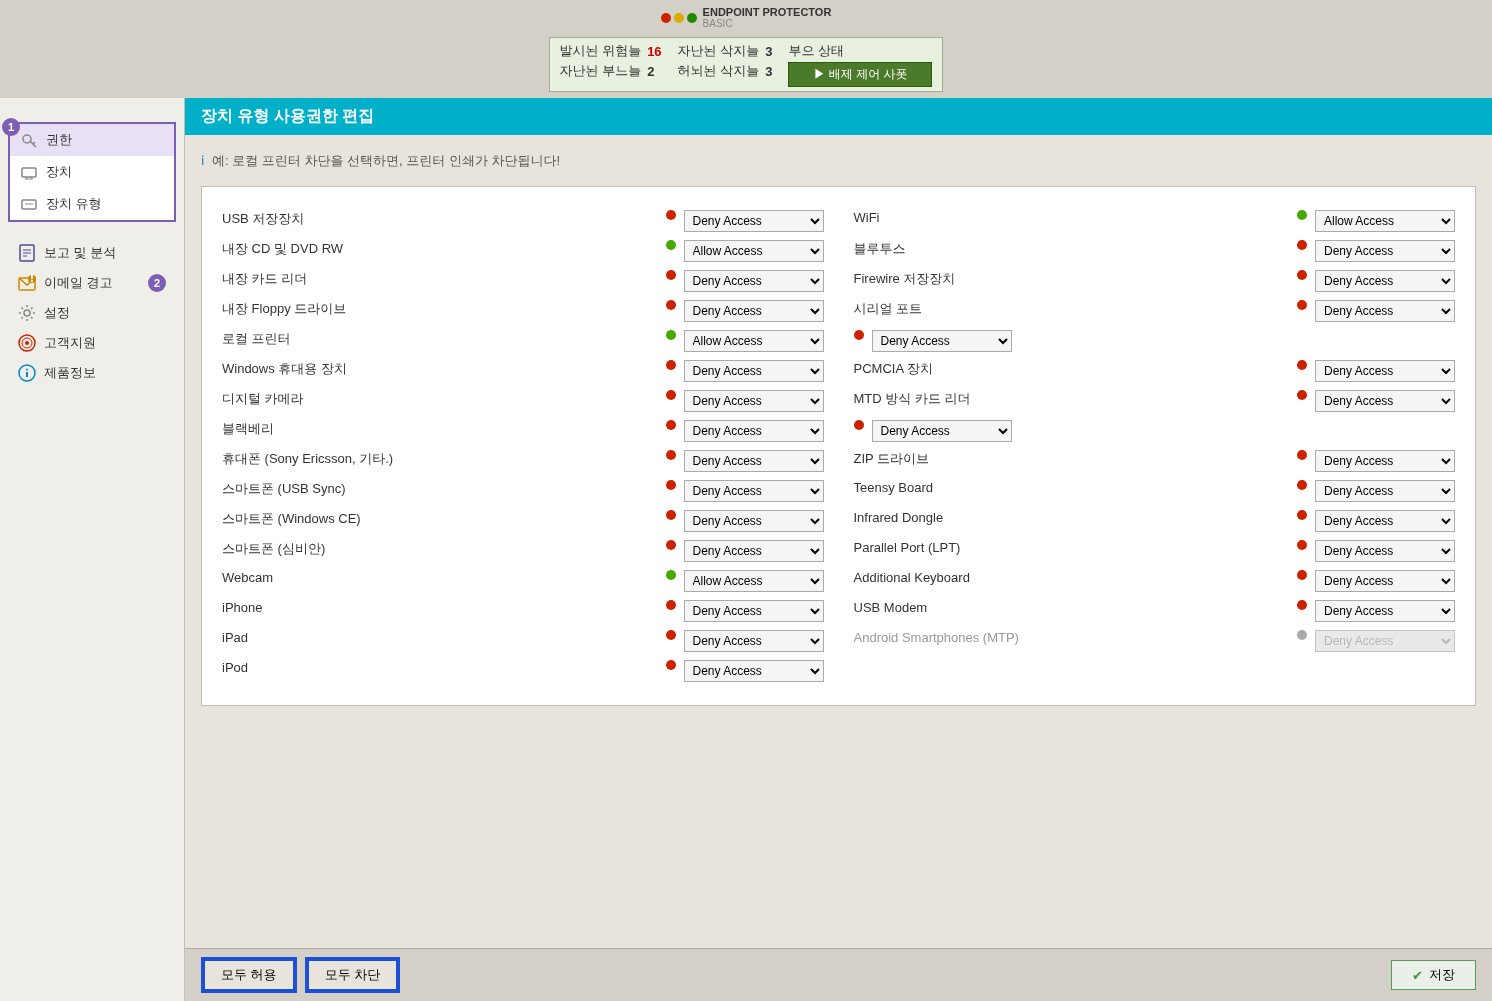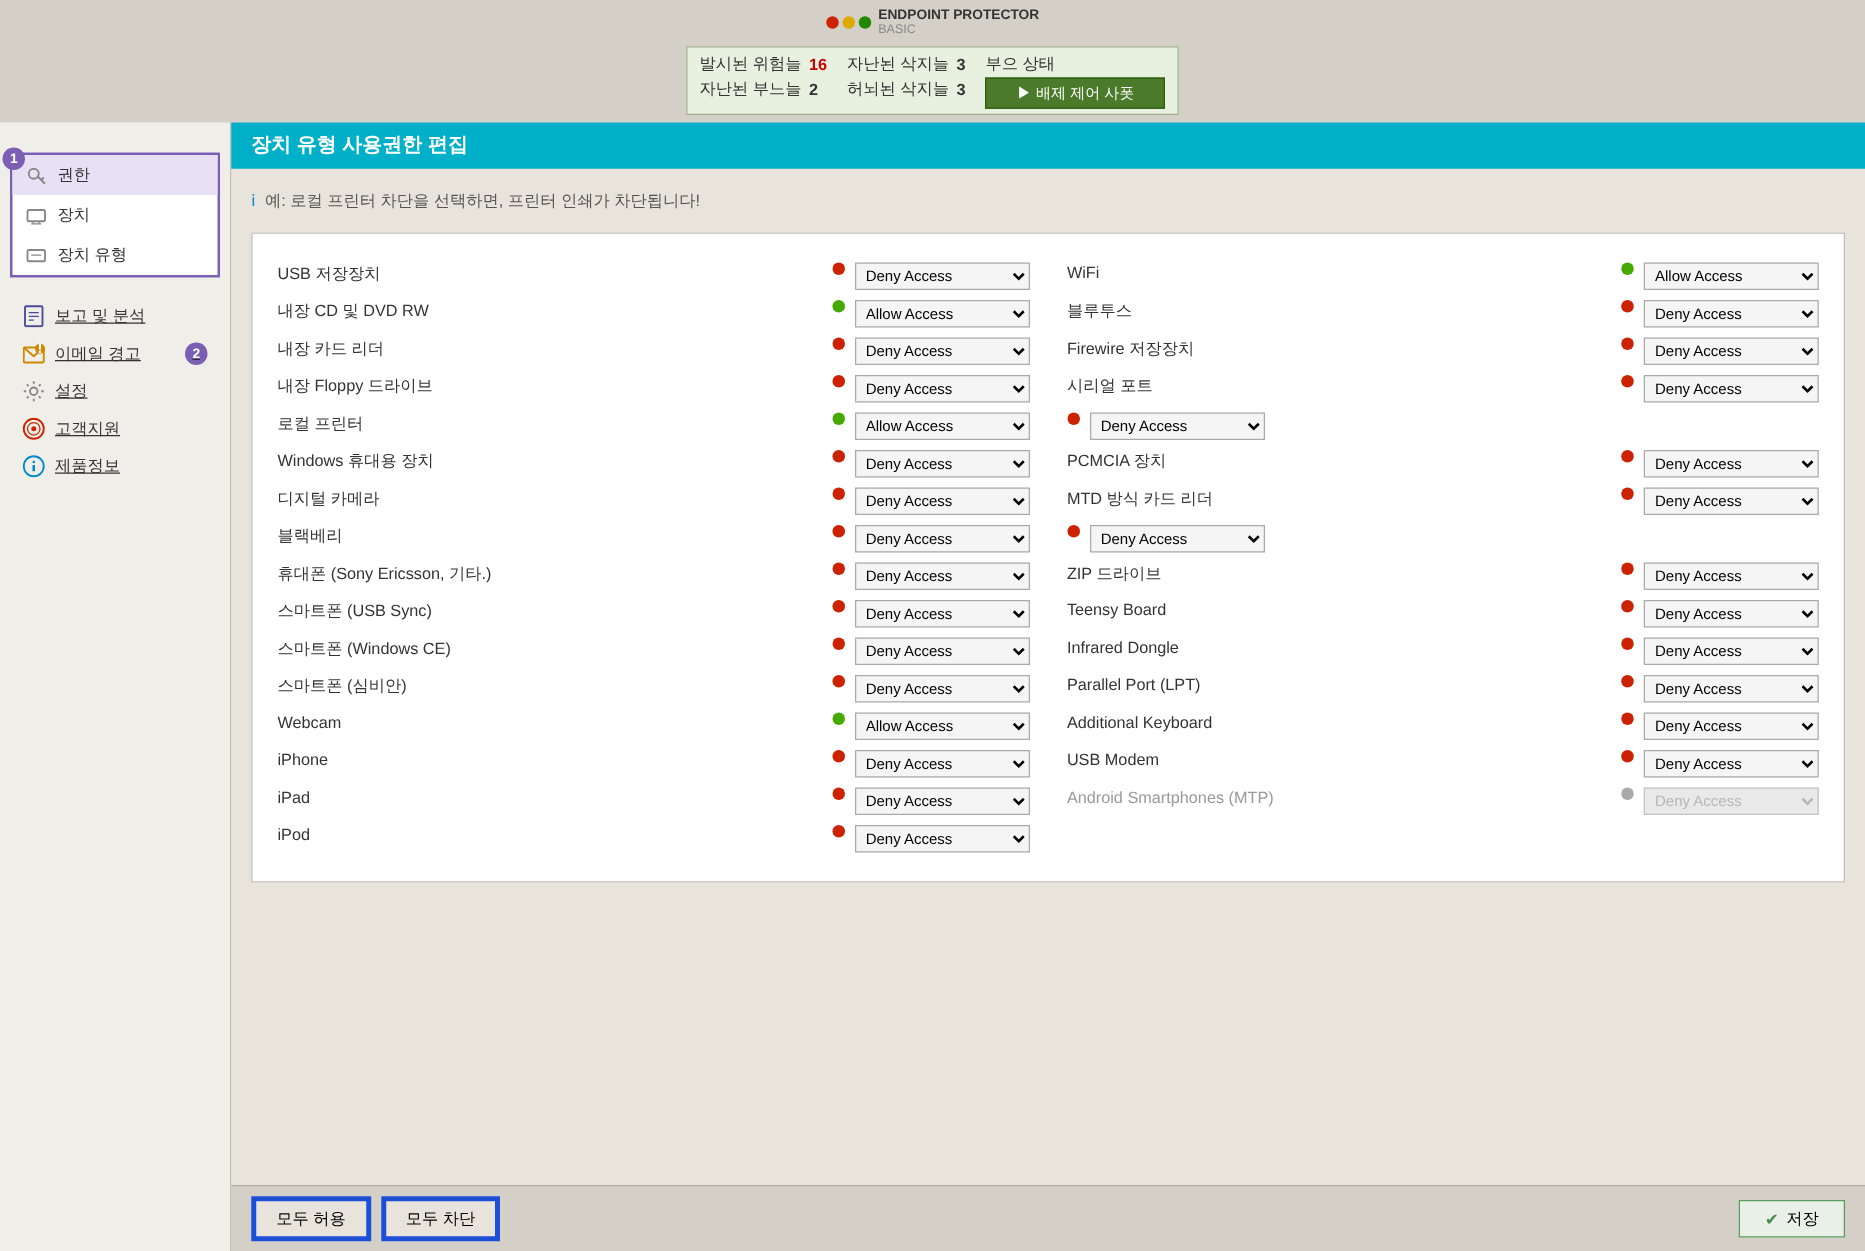--- a/index.html
+++ b/index.html
@@ -98,21 +98,20 @@
     .sidebar-group {
       margin: 8px 8px 4px 8px;
     }
     .sidebar-group-item {
       display: flex;
       align-items: center;
       padding: 6px 10px;
       cursor: pointer;
       gap: 8px;
       color: #333;
-      text-decoration: underline;
     }
 
     
     .content {
       flex: 1;
       background: #e8e4dc;
       display: flex;
       flex-direction: column;
     }
 

